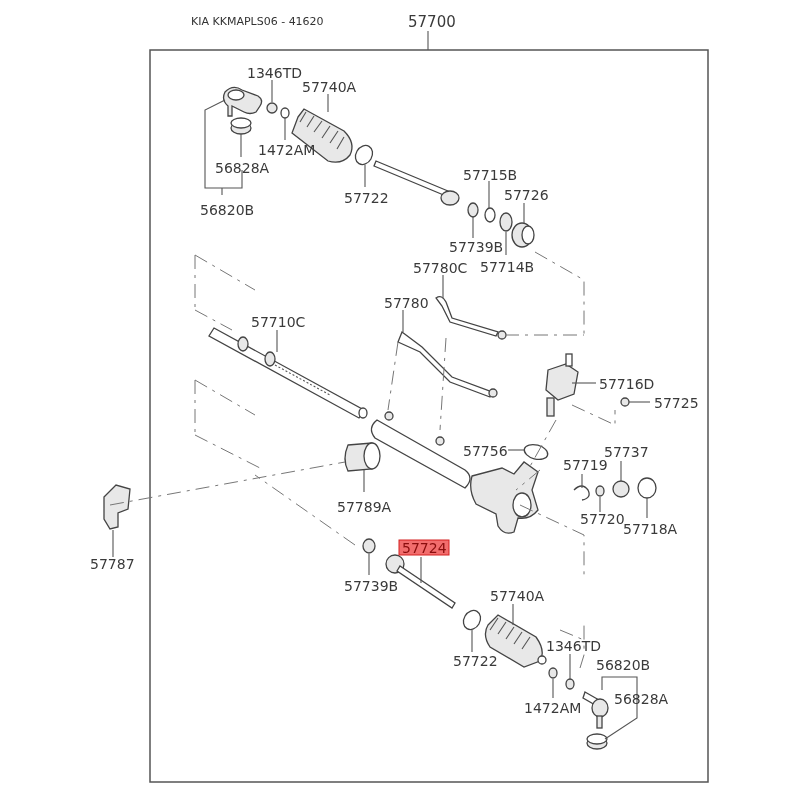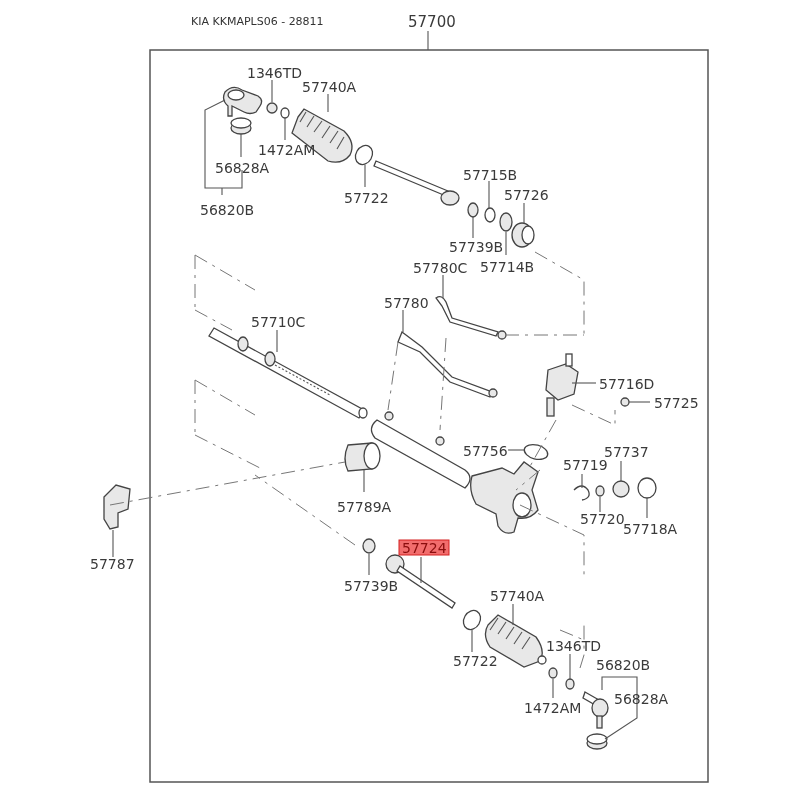--- a/index.html
+++ b/index.html
@@ -13,21 +13,21 @@
   .part-grey { fill:#e8e8e8; stroke:#444; stroke-width:1.3; }
   .leader { stroke:#555; stroke-width:1.1; fill:none; }
   .dash { stroke:#777; stroke-width:1; stroke-dasharray:14 6 3 6; fill:none; }
   .frame { stroke:#555; stroke-width:1.5; fill:none; }
   .hl { fill:#f26d6d; stroke:#d42020; stroke-width:1; }
   .hl-text { fill:#8a0d0d; }
 </style>
 </head>
 <body>
 
-<div class="title">KIA KKMAPLS06 - 28811</div>
+<div class="title">KIA KKMAPLS06 - 41620</div>
 
 <svg id="diagram" viewBox="0 0 800 800" xmlns="http://www.w3.org/2000/svg">
 
   <text class="lbl top-lbl" x="408" y="27">57700</text>
   <line class="leader" x1="428" y1="31" x2="428" y2="50"></line>
   <rect class="frame" x="150" y="50" width="558" height="732"></rect>
 
   <g>
     <path class="part-grey" d="M225,92 q8,-8 17,-2 l16,6 q6,4 2,10 l-4,6 q-6,3 -12,0 l-12,-6 v10 h-4 v-10 q-7,-6 -3,-14z"></path>
     <ellipse class="part" cx="236" cy="95" rx="8" ry="5"></ellipse>

